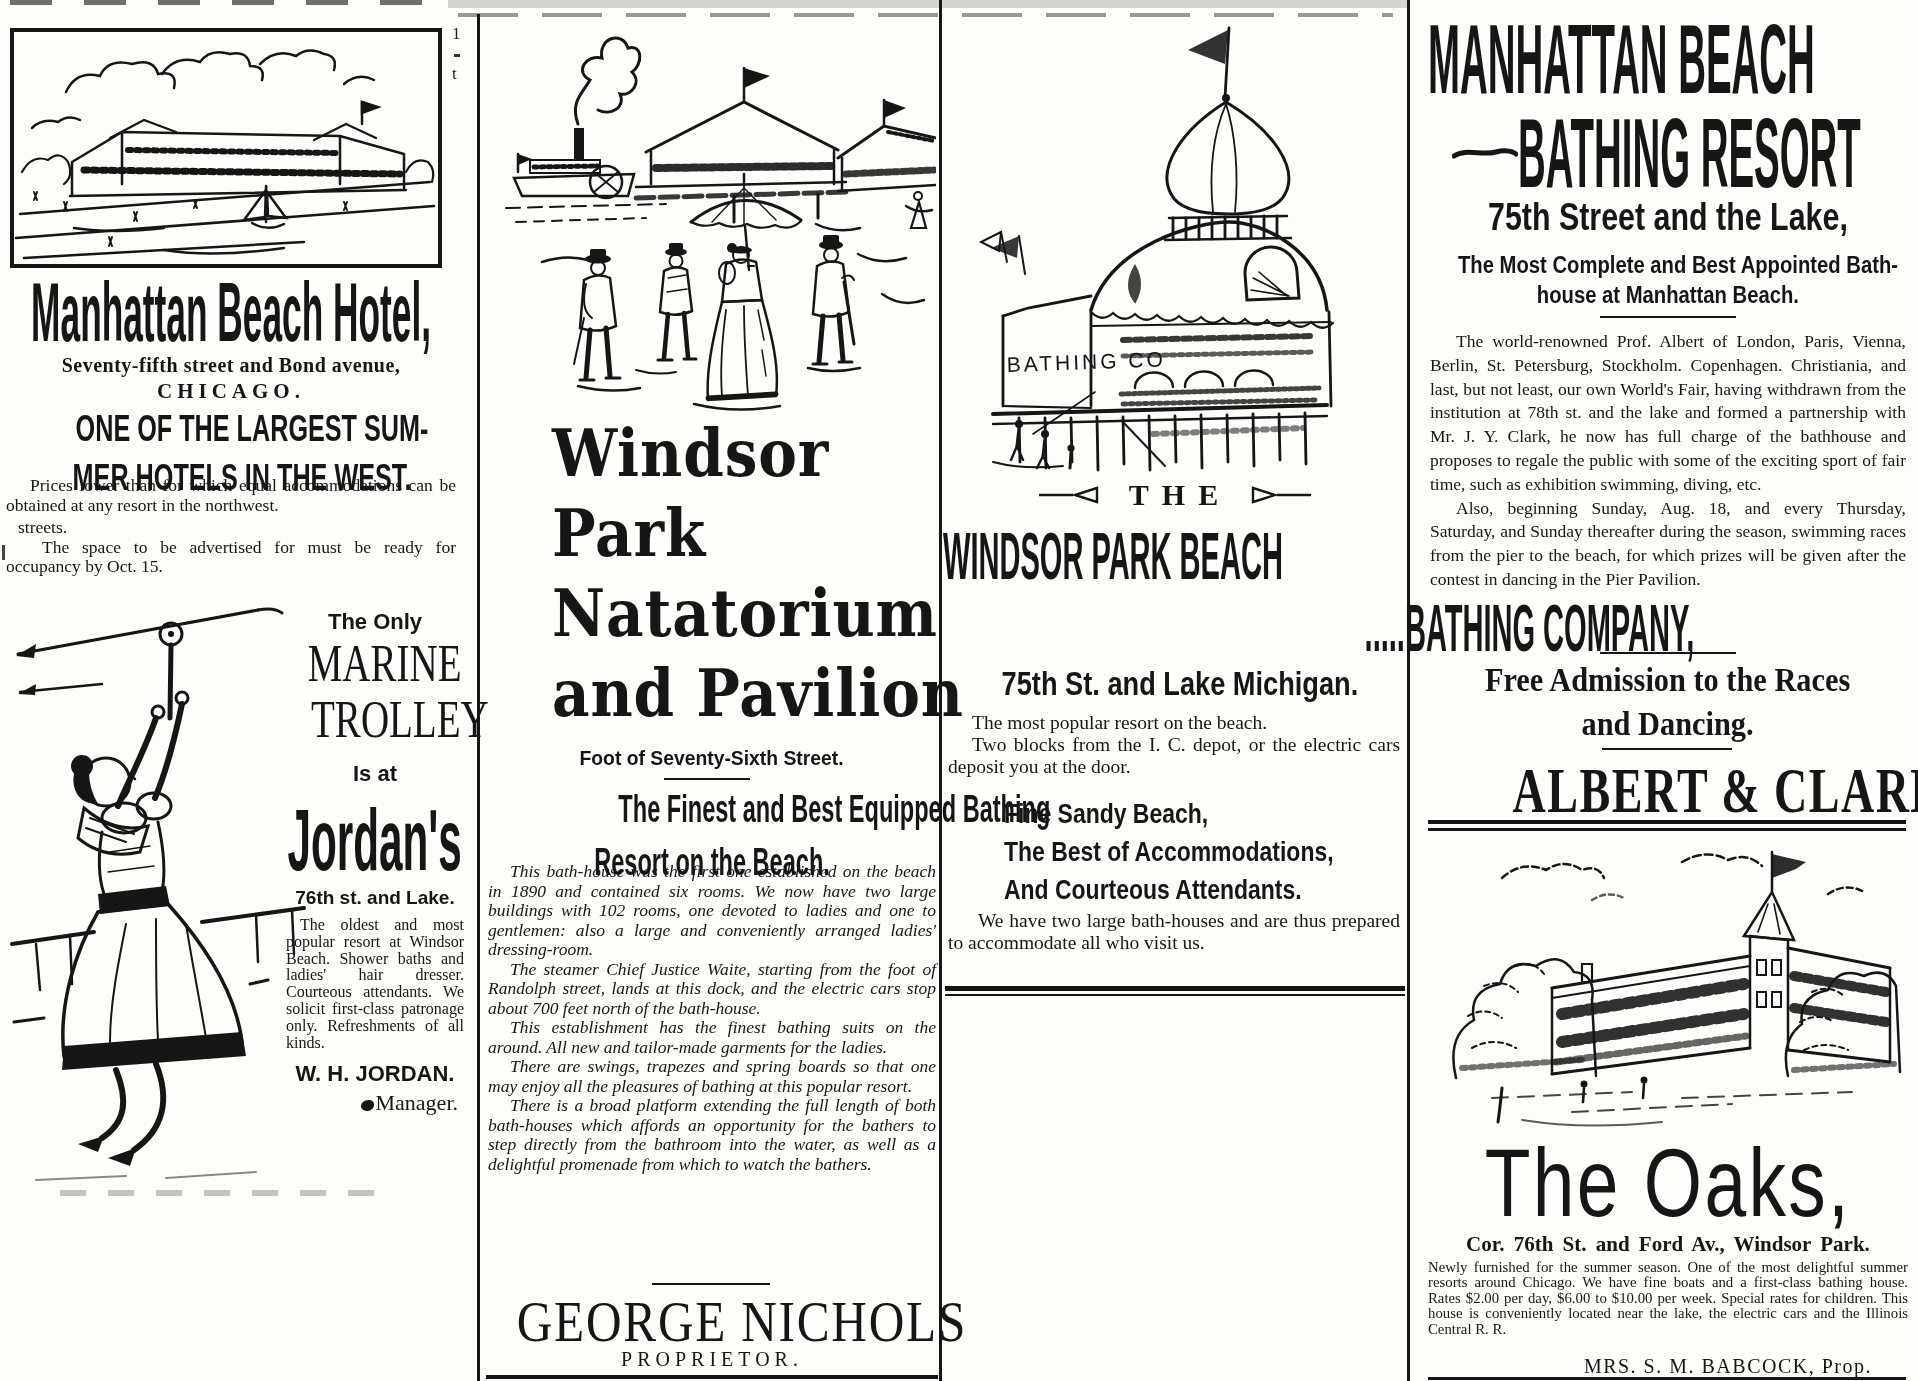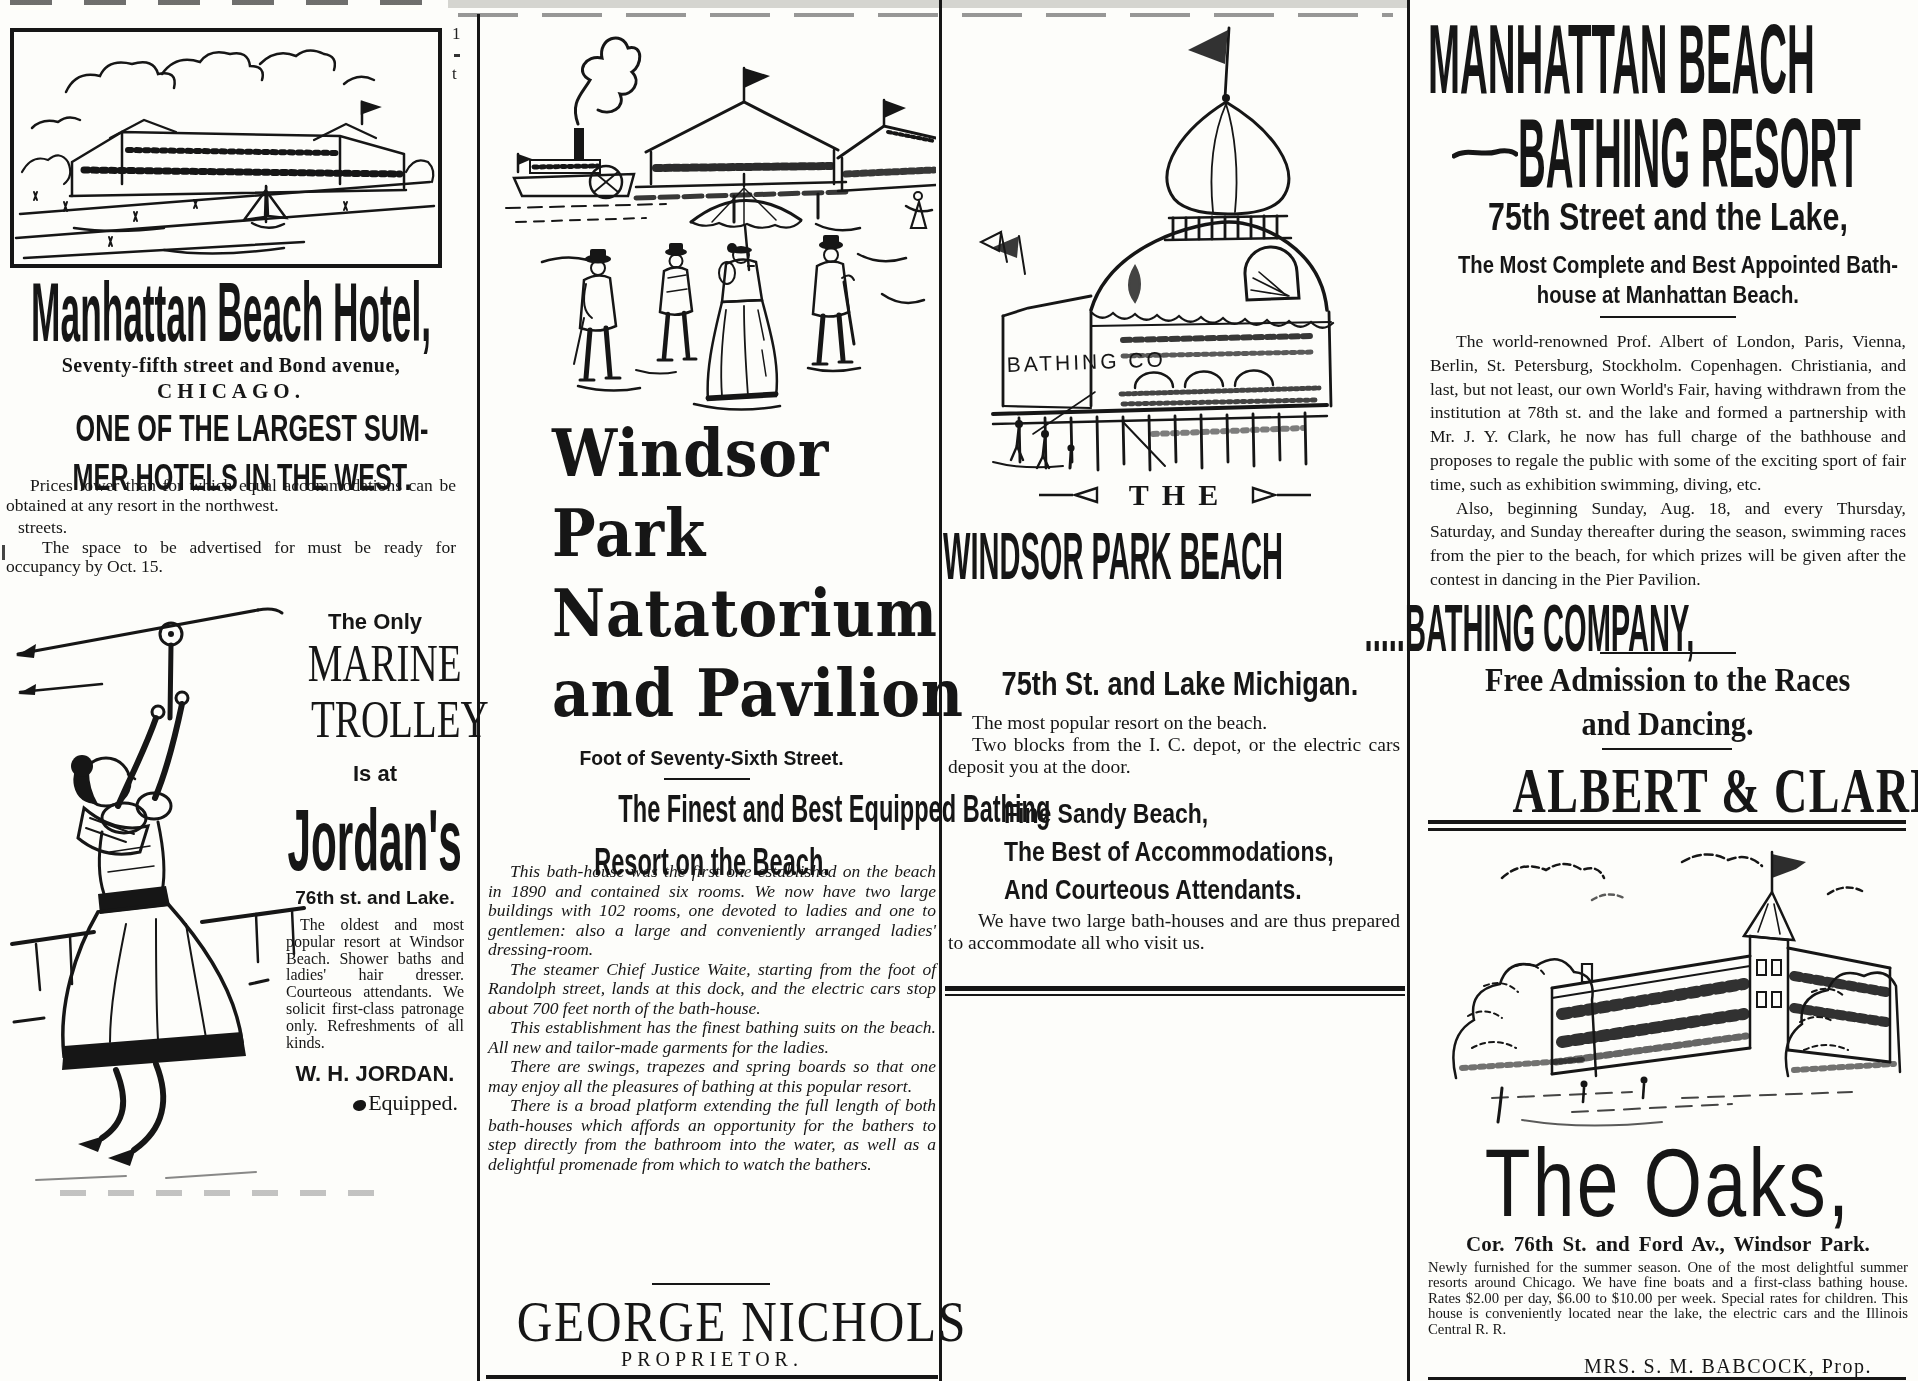--- a/index.html
+++ b/index.html
@@ -269,21 +269,21 @@
     <div class="kicker">The Only</div>
     <div class="titleline"><span class="cx">MARINE</span></div>
     <div class="titleline"><span class="cx">TROLLEY</span></div>
     <div class="connector">Is at</div>
     <div class="name-wrap center">
         <span class="cx">Jordan's</span>
       </div>
     <div class="addr">76th st. and Lake.</div>
     <div class="body serif">The oldest and most popular resort at Windsor Beach. Shower baths and ladies' hair dresser. Courteous attendants. We solicit first-class patronage only. Refreshments of all kinds.</div>
     <div class="sig">W. H. JORDAN.</div>
-    <div class="role serif"><span class="blob"></span><span>Equipped.</span></div>
+    <div class="role serif"><span class="blob"></span><span>Manager.</span></div>
   </div>
 
   <div class="abs" id="beach-pic">
     <svg width="450" height="402" viewBox="0 0 450 402" fill="none" stroke="#161616" stroke-width="2.5" stroke-linecap="round">
 
       <path d="M28,168 L148,164 L142,186 L36,186 Z"></path>
       <rect x="44" y="150" width="70" height="13" stroke-width="2"></rect>
       <line x1="48" y1="157" x2="112" y2="156" stroke-width="5" stroke-dasharray="3 4"></line>
       <circle cx="120" cy="172" r="16"></circle>
         <line x1="108" y1="162" x2="132" y2="182" stroke-width="1.8"></line>
@@ -394,21 +394,21 @@
   </div>
   <div class="abs" id="nat-loc"><span class="cx">Foot of Seventy-Sixth Street.</span></div>
   <div class="abs rule" id="nat-rule1"></div>
   <div class="abs" id="nat-sub">
     <div><span class="cx">The Finest and Best Equipped Bathing</span></div>
     <div><span class="cx">Resort on the Beach.</span></div>
   </div>
   <div class="abs serif just" id="nat-body">
     <p>This bath-house was the first one established on the beach in 1890 and contained six rooms. We now have two large buildings with 102 rooms, one devoted to ladies and one to gentlemen: also a large and conveniently arranged ladies' dressing-room.</p>
     <p>The steamer Chief Justice Waite, starting from the foot of Randolph street, lands at this dock, and the electric cars stop about 700 feet north of the bath-house.</p>
-    <p>This establishment has the finest bathing suits on the beach. All new and tailor-made garments for the ladies.</p>
+    <p>This establishment has the finest bathing suits on the around. All new and tailor-made garments for the ladies.</p>
     <p>There are swings, trapezes and spring boards so that one may enjoy all the pleasures of bathing at this popular resort.</p>
     <p>There is a broad platform extending the full length of both bath-houses which affords an opportunity for the bathers to step directly from the bathroom into the water, as well as a delightful promenade from which to watch the bathers.</p>
   </div>
   <div class="abs rule" id="nat-rule2"></div>
   <div class="abs" id="george"><span class="cx">GEORGE NICHOLS</span></div>
   <div class="abs serif" id="proprietor">PROPRIETOR.</div>
   <div class="abs rule" id="col2-bottomrule"></div>
 
   <div class="abs" id="dome-pic">
     <svg width="378" height="466" viewBox="0 0 378 466" fill="none" stroke="#161616" stroke-width="2.8" stroke-linecap="round">

